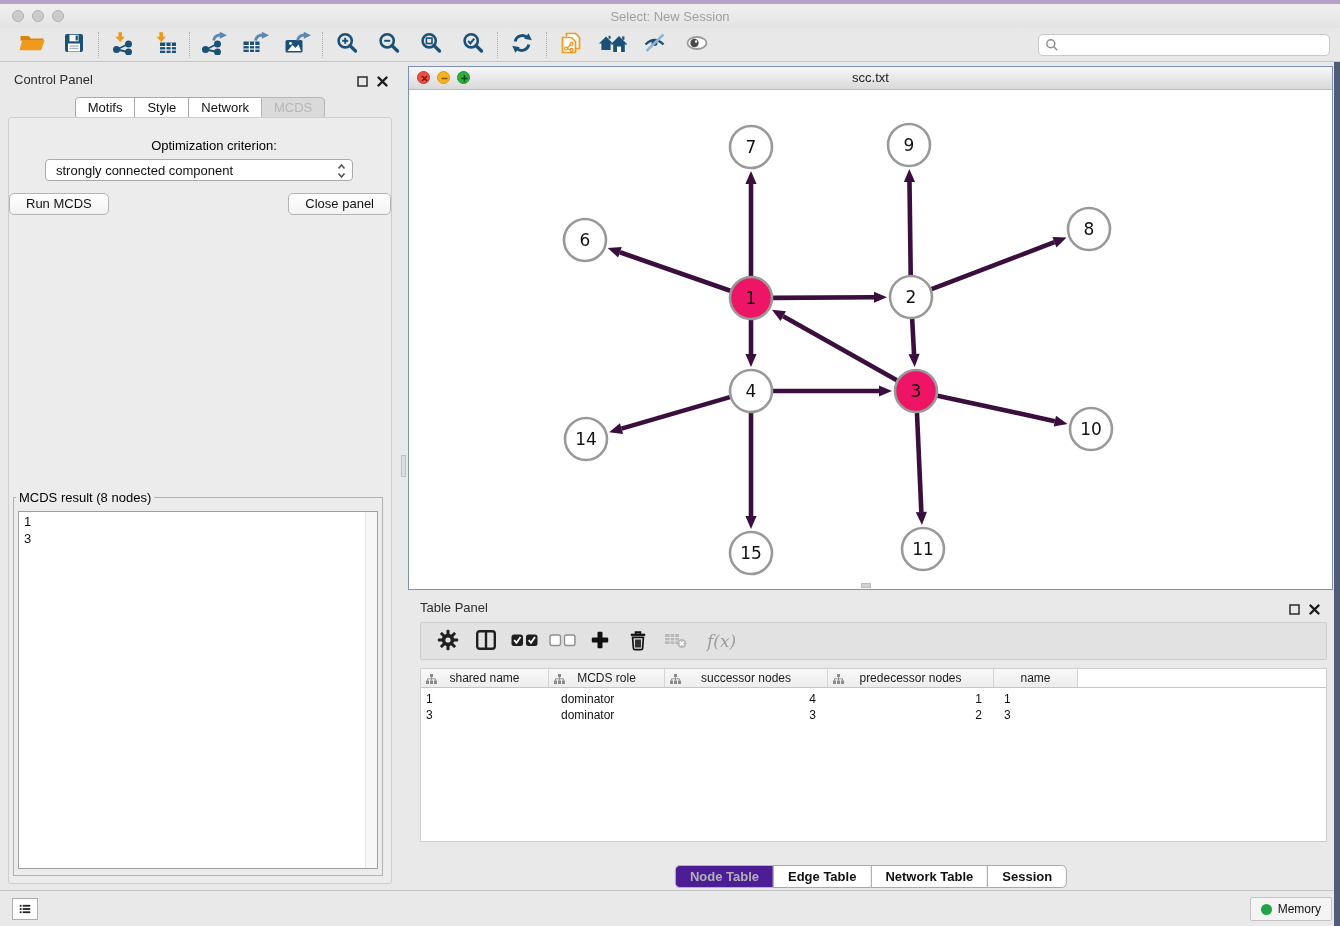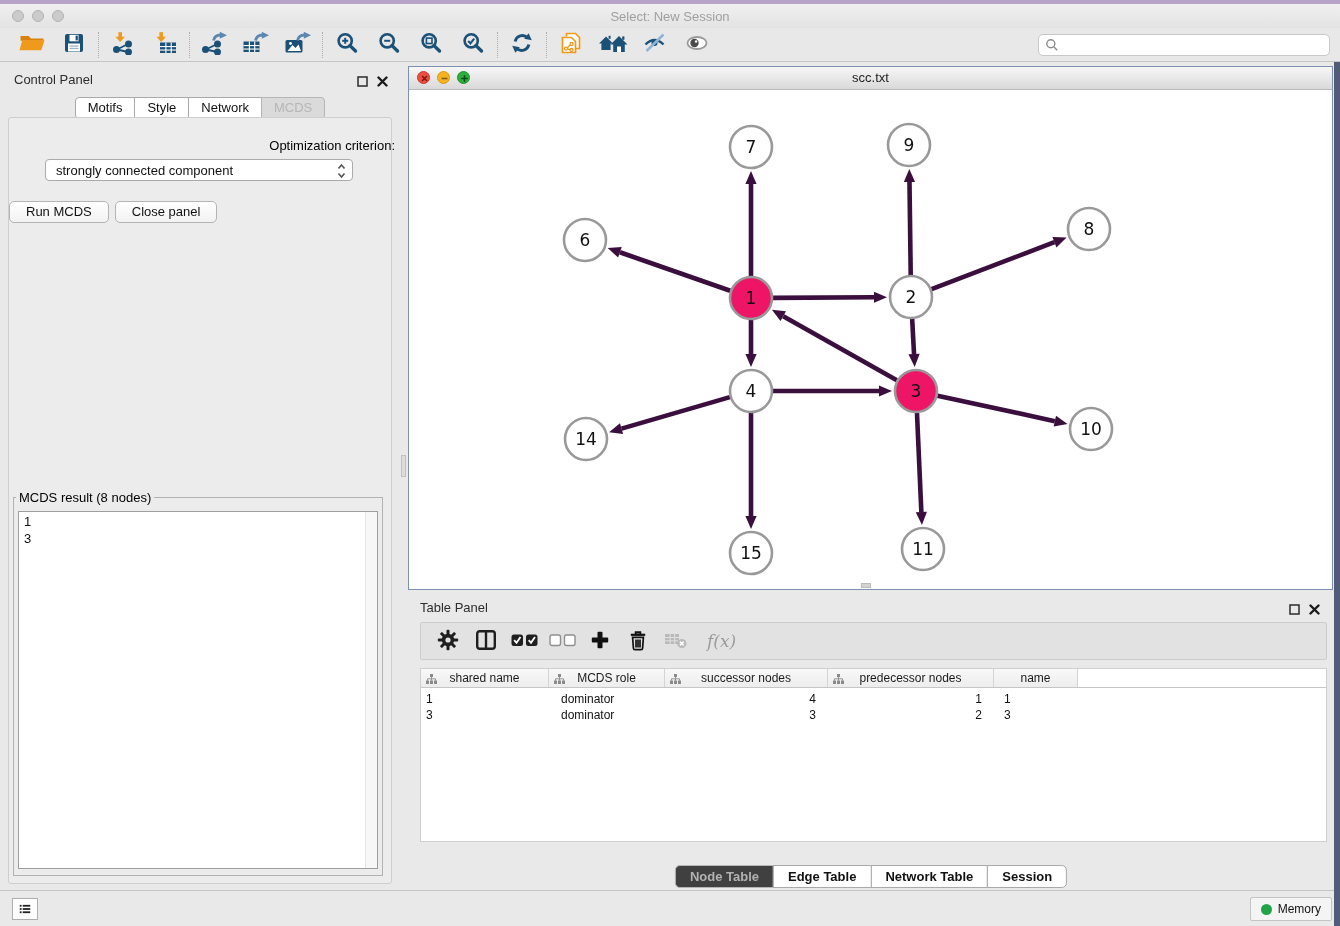--- a/index.html
+++ b/index.html
@@ -21,24 +21,24 @@
   
   .control-panel{position:absolute;left:0;top:62px;width:400px;height:828px;}
   .cp-title{position:absolute;left:14px;top:10px;font-size:13px;color:#2d2d2d;}
   .panel-ctrl{position:absolute;right:12px;top:11px;display:flex;gap:9px;align-items:center;}
   .cp-tabs{position:absolute;left:0;top:35px;width:100%;display:flex;justify-content:center;}
   .seg-tab{height:20px;line-height:20px;padding:0 12px;background:#fff;border:1px solid #a9a9a9;margin-left:-1px;font-size:13px;color:#111;box-sizing:content-box;}
   .seg-tab:first-child{border-radius:4px 0 0 4px;margin-left:0;}
   .seg-tab:last-child{border-radius:0 4px 4px 0;}
   .seg-tab.active{background:#dadada;color:#b6b6b6;border-color:#b6b6b6;}
   .cp-body{position:absolute;left:8px;top:55px;width:384px;height:767px;background:#ececec;border:1px solid #cecece;border-radius:3px;box-sizing:border-box;}
-  .opt-label{position:absolute;left:4px;top:20px;width:100%;text-align:right;font-size:13px;color:#000;}
+  .opt-label{position:absolute;left:14px;top:20px;width:100%;text-align:center;font-size:13px;color:#000;}
   .criterion{position:absolute;left:36px;top:41px;width:308px;height:22px;background:#fff;border:1px solid #ababab;border-radius:4px;box-sizing:border-box;font-size:13px;color:#111;display:flex;align-items:center;padding-left:10px;}
   .criterion .stepper{position:absolute;right:6px;top:3px;}
-  .cp-buttons{position:absolute;left:0;top:83px;width:100%;display:flex;justify-content:flex-start;gap:6px;}
+  .cp-buttons{position:absolute;left:0;top:75px;width:100%;display:flex;justify-content:space-between;gap:6px;}
   .mac-btn{height:22px;padding:0 16px;background:linear-gradient(#ffffff,#f2f2f2);border:1px solid #b4b4b4;border-radius:5px;font-size:13px;line-height:20px;color:#111;}
   fieldset.result{position:absolute;left:4px;right:8px;top:372px;height:384px;border:1px solid #b2b2b2;margin:0;padding:0;}
   fieldset.result legend{font-size:13px;color:#000;margin-left:2px;padding:0 3px;}
   .result-area{position:absolute;left:4px;right:4px;top:6px;bottom:6px;background:#fff;border:1px solid #9e9e9e;font-size:13px;line-height:17px;padding:1px 5px;white-space:pre;color:#111;overflow:hidden;}
   .result-scroll{position:absolute;right:0;top:0;bottom:0;width:11px;background:#f7f7f7;border-left:1px solid #e4e4e4;}
   
   .v-splitter{position:absolute;left:400px;top:62px;width:8px;height:828px;background:#e9e9e9;}
   .v-grip{position:absolute;left:1px;top:393px;width:5px;height:22px;background:#ddd;border:1px solid #c0c0c0;box-sizing:border-box;}
   
   .net-window{position:absolute;left:408px;top:66px;width:925px;height:524px;background:#fff;border:1px solid #7d90b2;box-sizing:border-box;}
@@ -64,21 +64,21 @@
   .th{position:relative;display:flex;align-items:center;justify-content:center;font-size:12px;color:#1a1a1a;border-right:1px solid #d4d4d4;box-sizing:border-box;}
   .th .hicon{position:absolute;left:5px;top:4px;}
   .th-spacer{flex:1;background:#fff;}
   .tbody{padding-top:3px;}
   .trow{display:flex;height:16px;align-items:center;font-size:12px;color:#111;}
   .td{box-sizing:border-box;white-space:nowrap;}
   .tp-tabs{position:absolute;left:50%;transform:translateX(-50%);top:269px;display:flex;}
   .tp-tabs .seg-tab{font-weight:700;padding:0 14px;height:21px;line-height:21px;}
   .tp-tabs .seg-tab:first-child{border-radius:5px 0 0 5px;}
   .tp-tabs .seg-tab:last-child{border-radius:0 5px 5px 0;}
-  .tp-tabs .seg-tab.active{background:#404040;color:#b2b2b2;border-color:#b5b5b5;}
+  .tp-tabs .seg-tab.active{background:#4c1d95;color:#b2b2b2;border-color:#b5b5b5;}
   
   .statusbar{position:absolute;left:0;top:890px;width:1340px;height:36px;background:#e9e9e9;border-top:1px solid #c4c4c4;box-sizing:border-box;}
   .list-btn{position:absolute;left:12px;top:7px;width:26px;height:22px;background:#fdfdfd;border:1px solid #aeaeae;display:flex;align-items:center;justify-content:center;box-sizing:border-box;}
   .memory-btn{position:absolute;right:8px;top:6px;height:24px;padding:0 10px;background:#f4f4f4;border:1px solid #c4c4c4;border-radius:2px;display:flex;align-items:center;gap:6px;font-size:12px;color:#111;box-sizing:border-box;}
   .mem-dot{width:11px;height:11px;border-radius:50%;}
   .right-edge{position:absolute;left:1334px;top:62px;width:6px;height:864px;background:#515d78;}
 </style>
 </head>
 <body>
 

